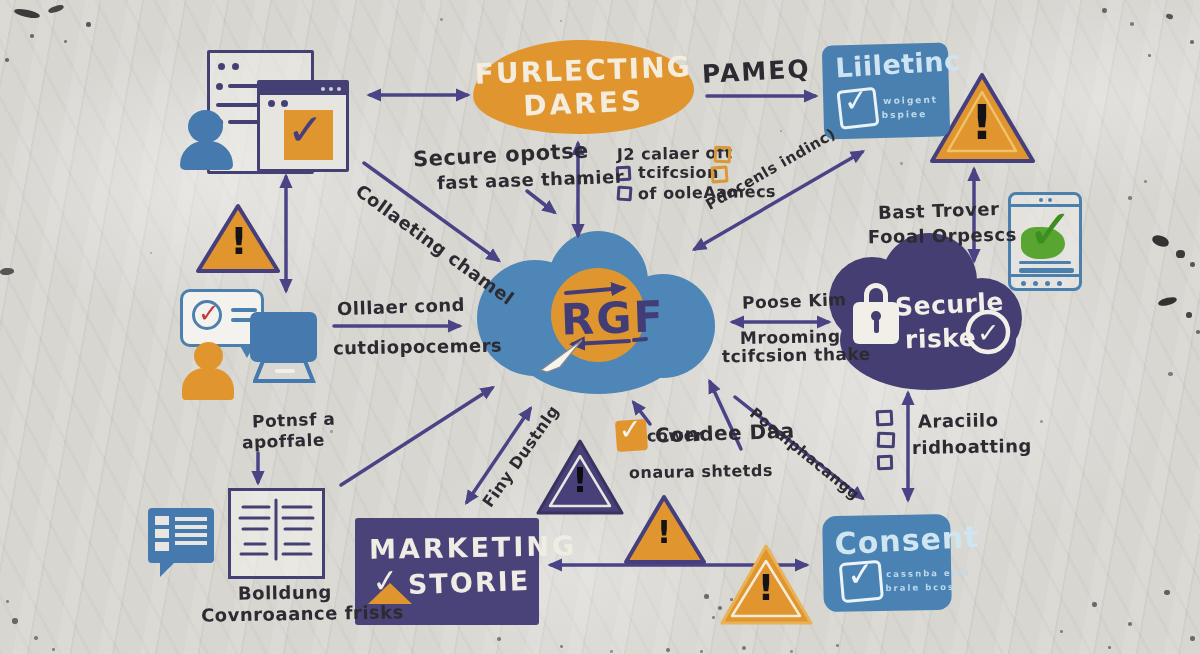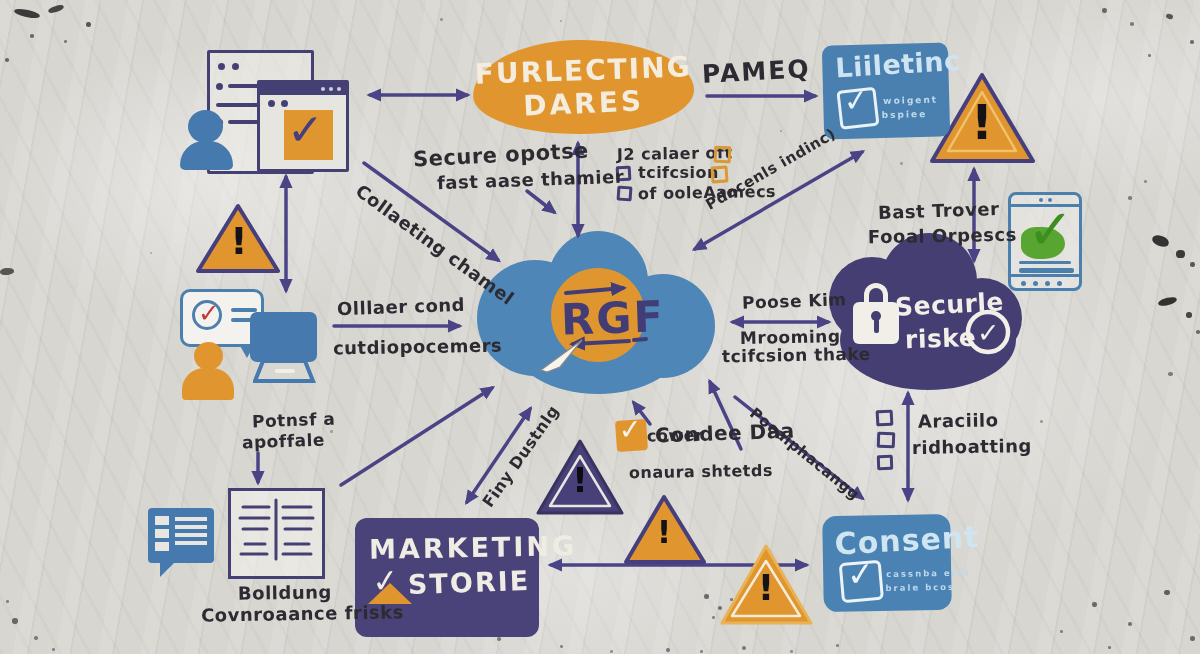--- a/index.html
+++ b/index.html
@@ -204,21 +204,21 @@
       <div class="abs" style="left:7px;top:21px;width:14px;height:9px;background:#e8e6e0;"></div>
       <div class="abs" style="left:7px;top:34px;width:14px;height:9px;background:#e8e6e0;"></div>
       <div class="abs" style="left:27px;top:9px;width:32px;height:3.5px;background:#e8e6e0;"></div>
       <div class="abs" style="left:27px;top:17px;width:32px;height:3.5px;background:#e8e6e0;"></div>
       <div class="abs" style="left:27px;top:25px;width:32px;height:3.5px;background:#e8e6e0;"></div>
       <div class="abs" style="left:27px;top:33px;width:32px;height:3.5px;background:#e8e6e0;"></div>
     </div>
     <div class="abs" style="left:12px;top:53px;width:0;height:0;border-top:16px solid #4679ad;border-right:16px solid transparent;"></div>
   </div>
 
-  <div class="node" style="left:355px;top:518px;width:184px;height:119px;background:#4a4379;border-radius:12px;">
+  <div class="node" style="left:355px;top:518px;width:184px;height:107px;background:#4a4379;border-radius:3px;">
     <div class="hw-w" style="left:14px;top:14px;font-size:27px;letter-spacing:3px;color:#efece4;transform:rotate(-1deg);">MARKETING</div>
     <div class="hw-w" style="left:17px;top:44px;font-size:32px;font-weight:800;color:#efece4;transform:rotate(-6deg);">✓</div>
     <div class="hw-w" style="left:53px;top:49px;font-size:27px;letter-spacing:2px;color:#efece4;transform:rotate(-2deg);">STORIE</div>
     <svg width="52" height="26" style="position:absolute;left:9px;top:62px;">
       <polygon points="4,24 26,3 48,24" fill="#e0952e"></polygon>
     </svg>
   </div>
 
   <div class="node" style="left:823px;top:515px;width:128px;height:96px;background:#4a82b4;border-radius:14px;transform:rotate(-1deg);">
     <div class="hw-w" style="left:12px;top:8px;font-size:30px;color:#cfe6f2;letter-spacing:1px;transform:rotate(-2deg);">Consent</div>

